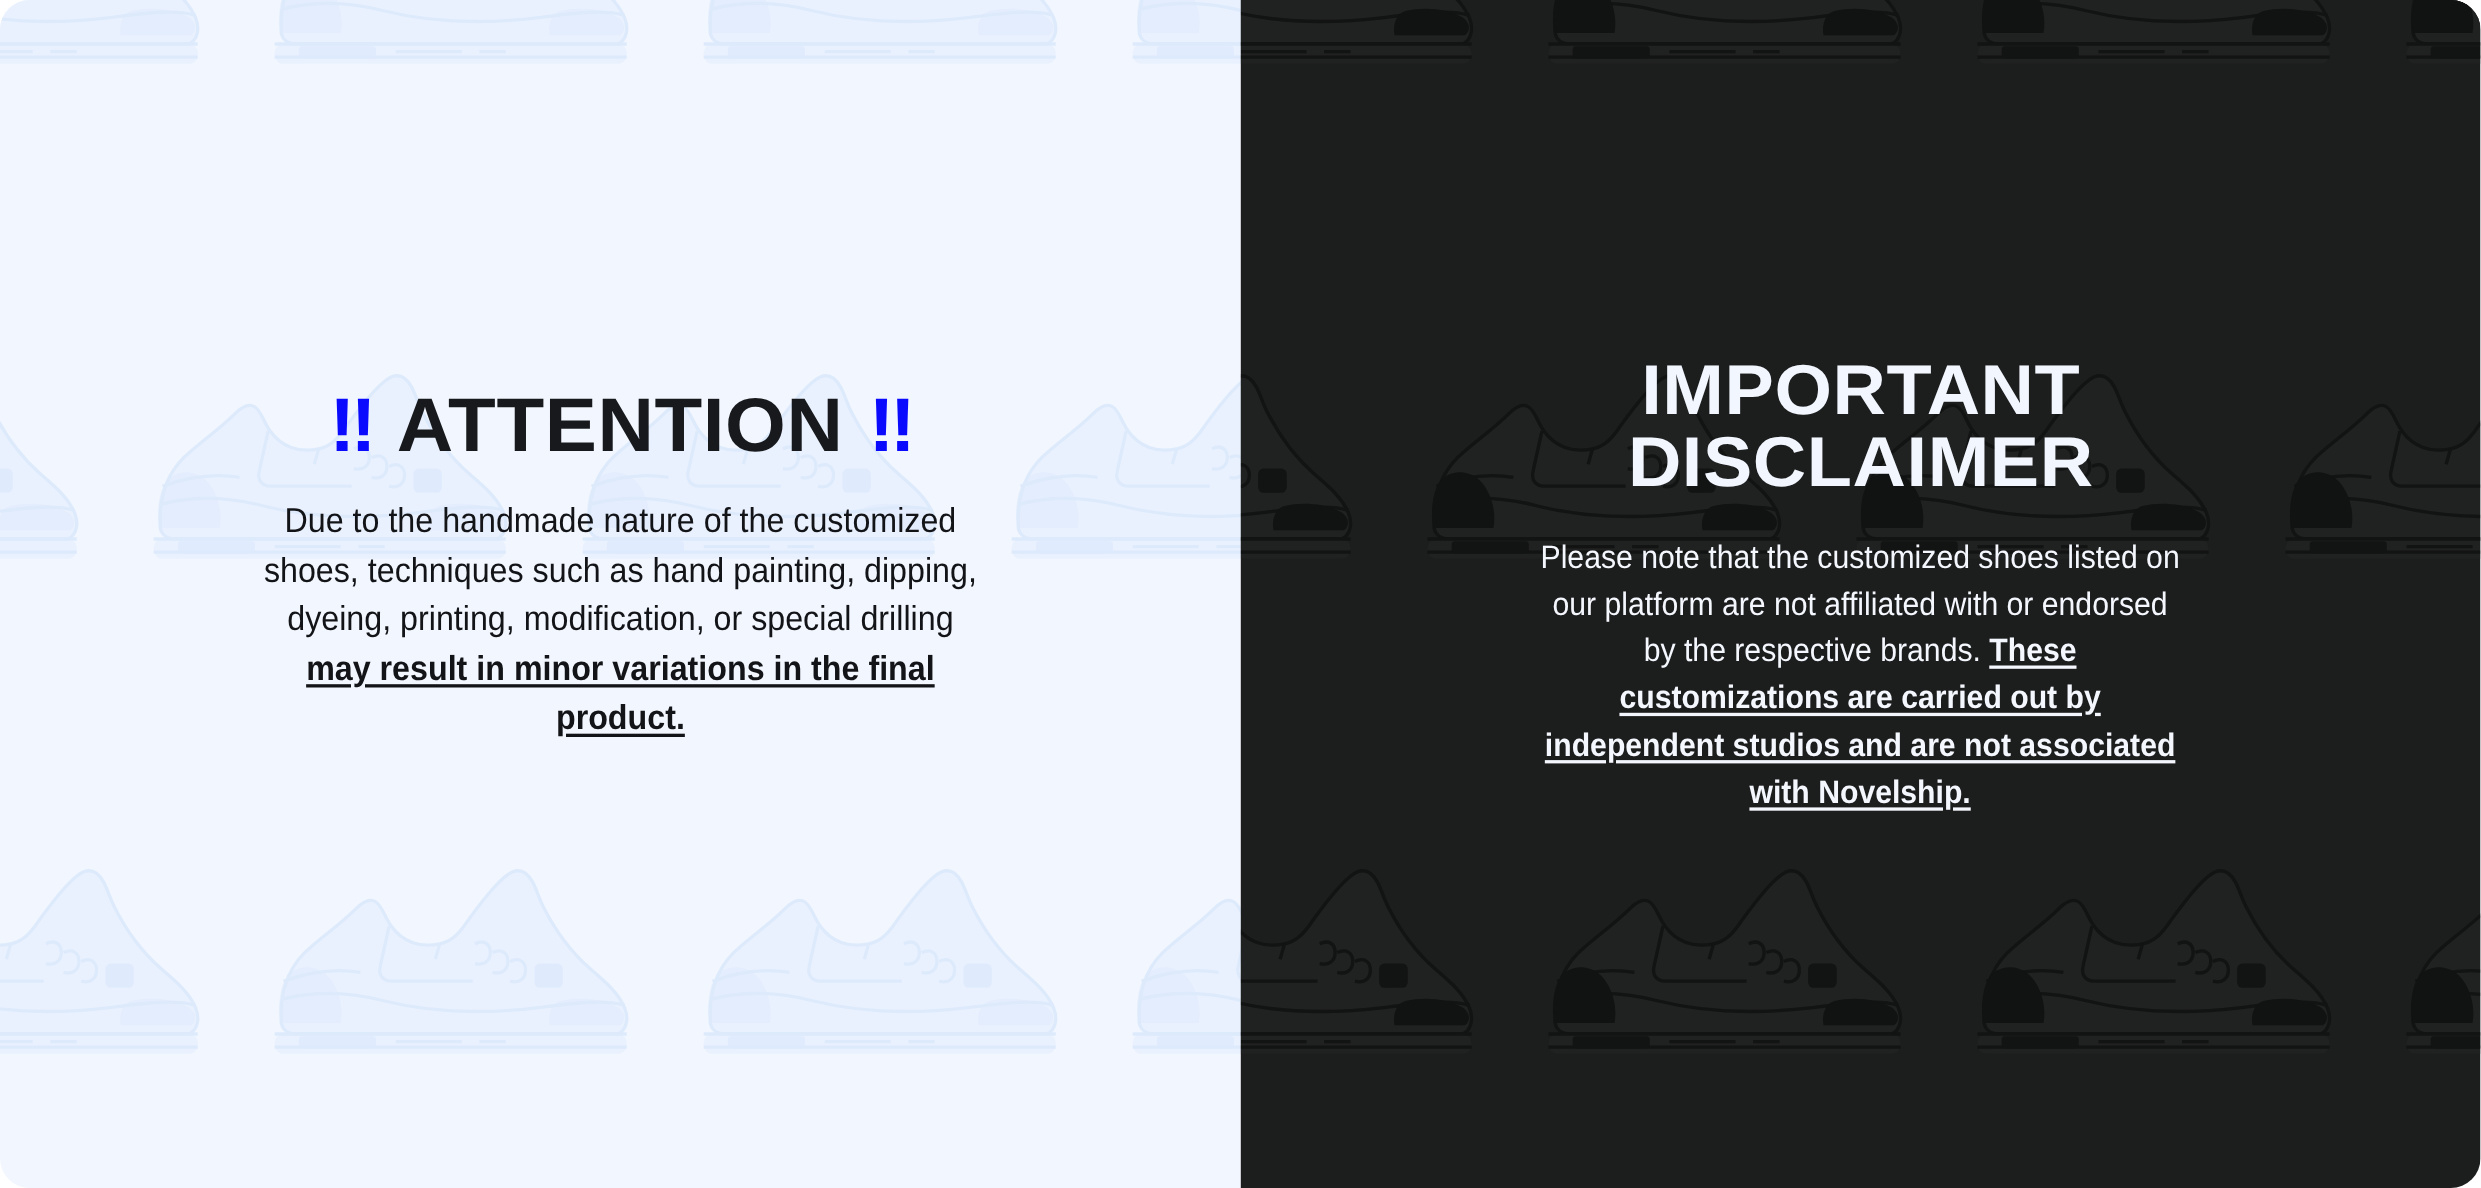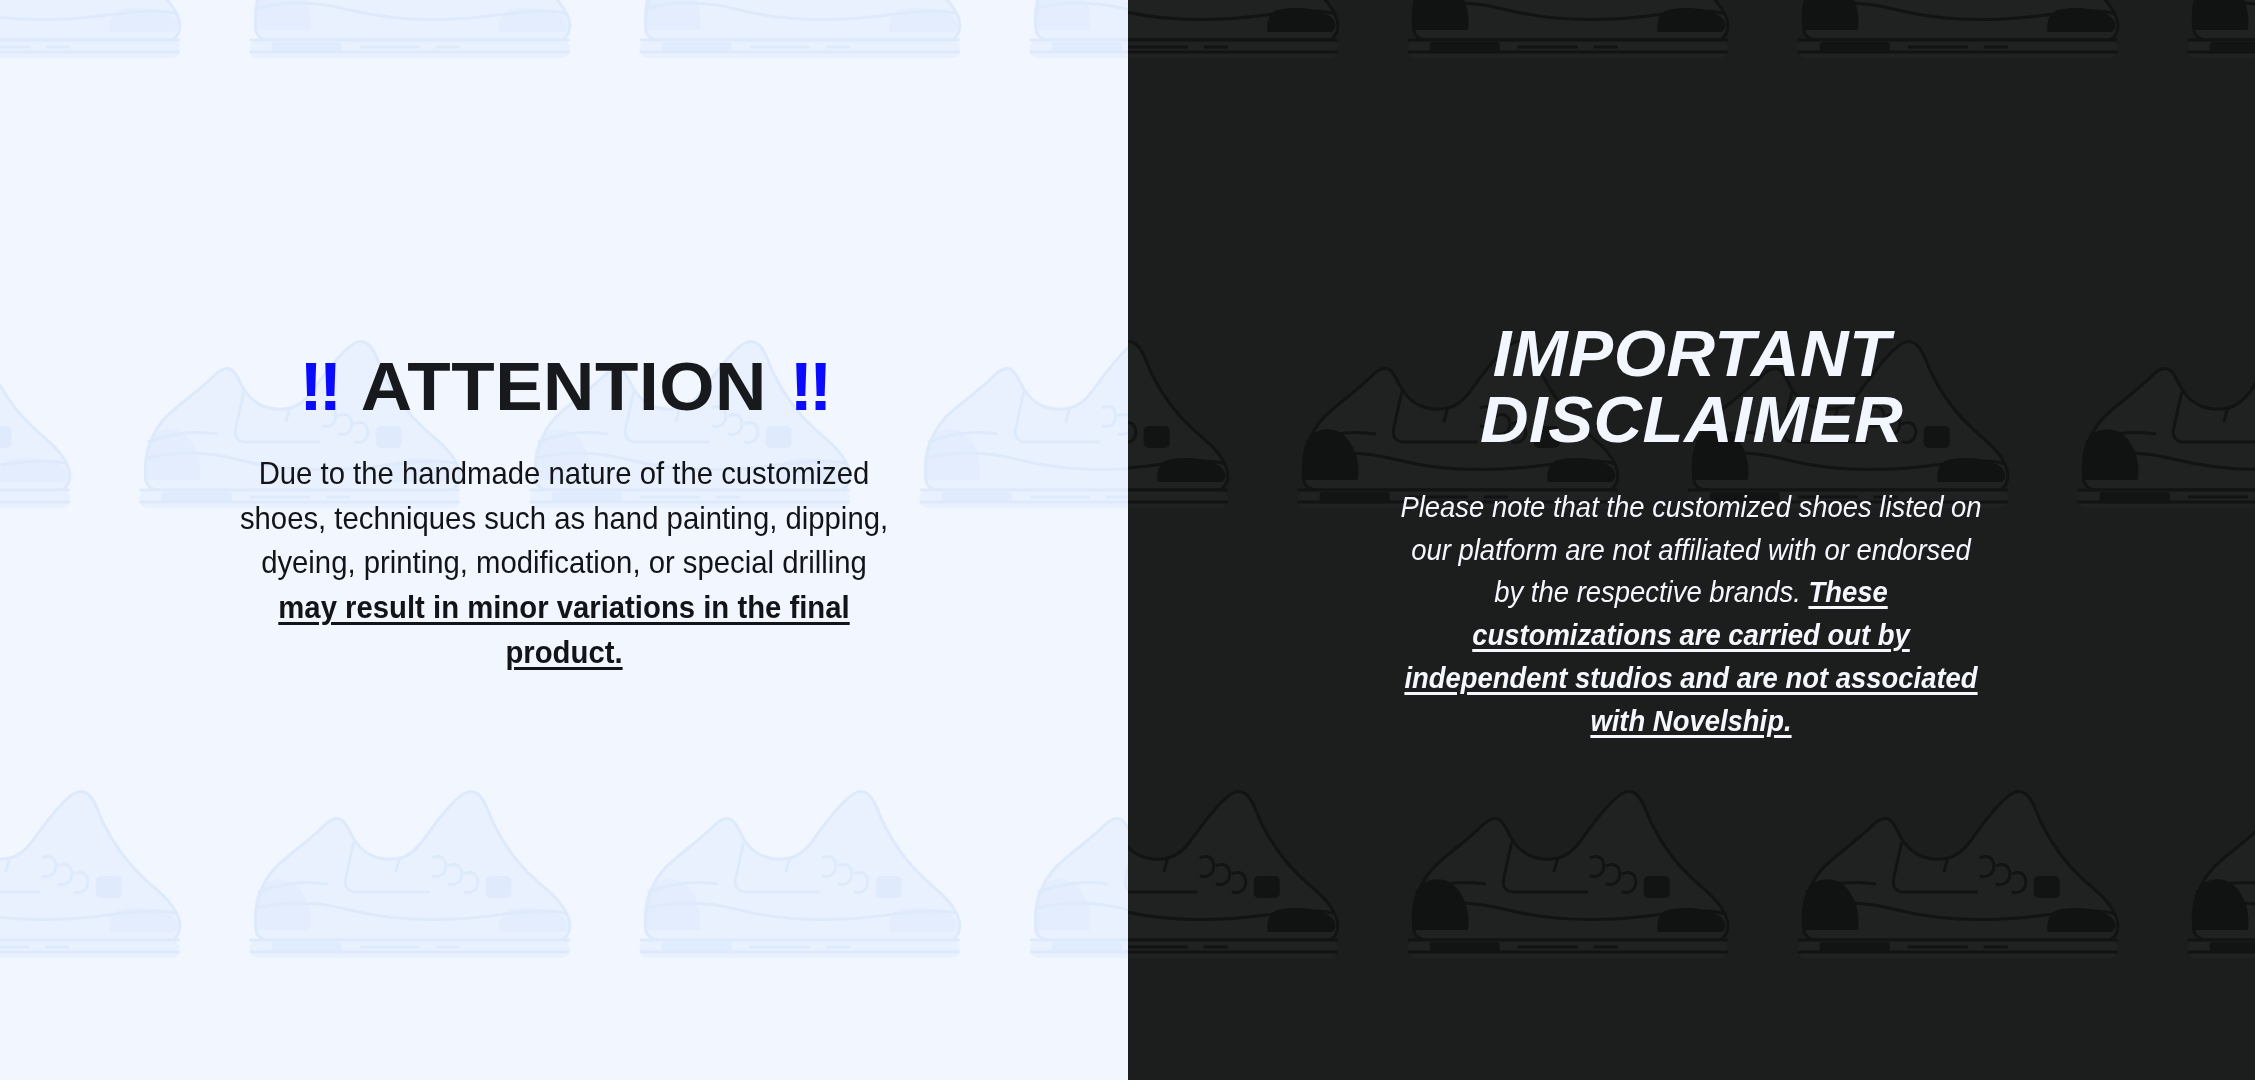--- a/index.html
+++ b/index.html
@@ -12,20 +12,21 @@
     font-family: "Liberation Sans", sans-serif;
     -webkit-font-smoothing: antialiased;
   }
 
   .banner {
     position: relative;
     width: 2255px;
     height: 1080px;
     display: flex;
     overflow: hidden;
+    border-radius: 27px;
   }
 
   .panel {
     position: relative;
     width: 50%;
     height: 100%;
     overflow: hidden;
   }
 
   
@@ -102,21 +103,20 @@
     text-underline-offset: 4px;
     text-decoration-thickness: 2.5px;
   }
 
   
   .panel-right {
     background-color: #1c1d1d;
   }
   .panel-right .content {
     padding-top: 322px;
-    font-style: italic;
   }
 
   .disclaimer-heading {
     margin: 0;
     font-family: "Liberation Sans", sans-serif;
     font-weight: bold;
     font-size: 64px;
     line-height: 1.03;
     letter-spacing: 0.5px;
     color: #f2f6fe;

